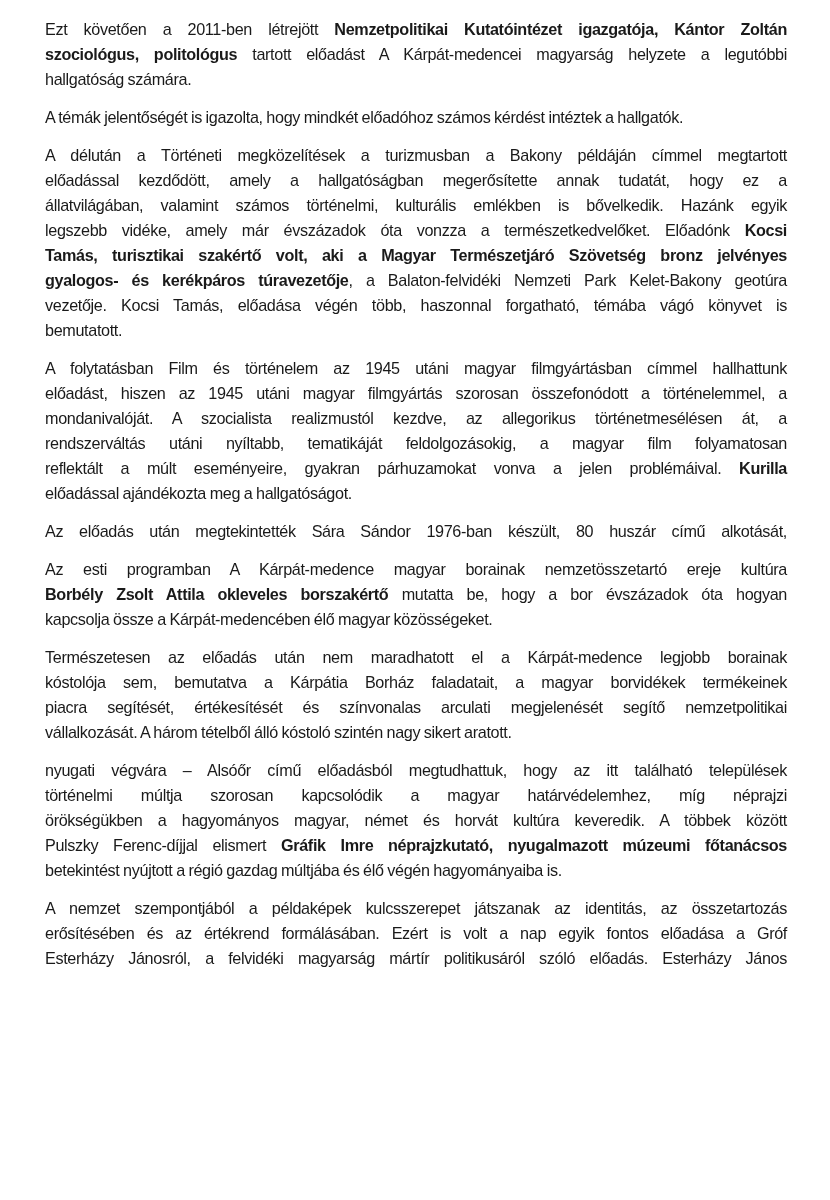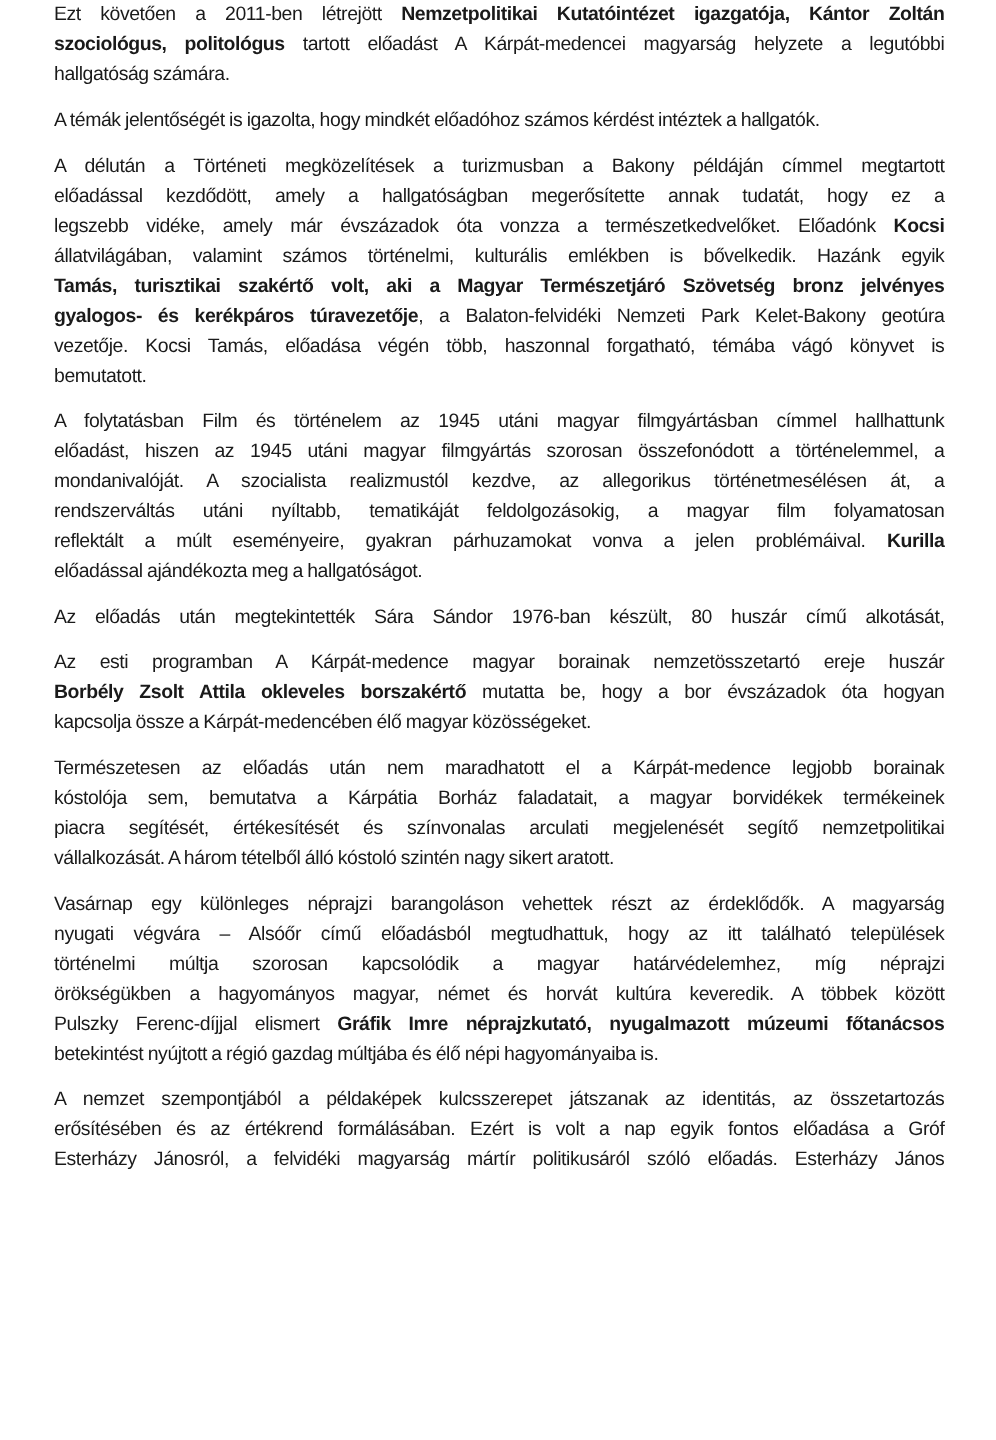--- a/index.html
+++ b/index.html
@@ -1,21 +1,21 @@
 <!DOCTYPE html>
 <html><head>
 <meta charset="utf-8">
 <style>
   html, body { margin: 0; padding: 0; background: #ffffff; }
   body {
     width: 830px; height: 1200px; overflow: hidden; position: relative;
     font-family: "Liberation Sans", "DejaVu Sans", sans-serif;
     color: #1a1a1a;
   }
-  .page { position: absolute; left: 45px; top: 0; width: 742px; }
+  .page { position: absolute; left: 45px; top: 17px; width: 742px; }
   .para { margin: 0 0 13px 0; }
   .line {
     display: block; height: 25px; line-height: 25px;
     font-size: 16.2px; letter-spacing: -0.35px; word-spacing: -0.5px;
     text-align: justify; text-align-last: justify; white-space: nowrap;
   }
   .line.last { text-align-last: left; }
   .line span { white-space: pre; }
   b { font-weight: bold; }
 </style>
@@ -27,55 +27,54 @@
       <span class="line"><span>Ezt követően a 2011-ben létrejött </span><b>Nemzetpolitikai Kutatóintézet igazgatója, Kántor Zoltán</b></span>
       <span class="line"><b>szociológus, politológus</b><span> tartott előadást A Kárpát-medencei magyarság helyzete a legutóbbi</span></span>
       <span class="line last"><span>hallgatóság számára.</span></span>
     </p>
     <p class="para">
       <span class="line last"><span>A témák jelentőségét is igazolta, hogy mindkét előadóhoz számos kérdést intéztek a hallgatók.</span></span>
     </p>
     <p class="para">
       <span class="line"><span>A délután a Történeti megközelítések a turizmusban a Bakony példáján címmel megtartott</span></span>
       <span class="line"><span>előadással kezdődött, amely a hallgatóságban megerősítette annak tudatát, hogy ez a</span></span>
+      <span class="line"><span>állatvilágában, valamint számos történelmi, kulturális emlékben is bővelkedik. Hazánk egyik</span></span>
       <span class="line"><span>legszebb vidéke, amely már évszázadok óta vonzza a természetkedvelőket. Előadónk </span><b>Kocsi</b></span>
-      <span class="line"><span>állatvilágában, valamint számos történelmi, kulturális emlékben is bővelkedik. Hazánk egyik</span></span>
       <span class="line"><b>Tamás, turisztikai szakértő volt, aki a Magyar Természetjáró Szövetség bronz jelvényes</b></span>
       <span class="line"><b>gyalogos- és kerékpáros túravezetője</b><span>, a Balaton-felvidéki Nemzeti Park Kelet-Bakony geotúra</span></span>
       <span class="line"><span>vezetője. Kocsi Tamás, előadása végén több, haszonnal forgatható, témába vágó könyvet is</span></span>
       <span class="line last"><span>bemutatott.</span></span>
     </p>
     <p class="para">
       <span class="line"><span>A folytatásban Film és történelem az 1945 utáni magyar filmgyártásban címmel hallhattunk</span></span>
       <span class="line"><span>előadást, hiszen az 1945 utáni magyar filmgyártás szorosan összefonódott a történelemmel, a</span></span>
       <span class="line"><span>mondanivalóját. A szocialista realizmustól kezdve, az allegorikus történetmesélésen át, a</span></span>
       <span class="line"><span>rendszerváltás utáni nyíltabb, tematikáját feldolgozásokig, a magyar film folyamatosan</span></span>
       <span class="line"><span>reflektált a múlt eseményeire, gyakran párhuzamokat vonva a jelen problémáival. </span><b>Kurilla</b></span>
       <span class="line last"><span>előadással ajándékozta meg a hallgatóságot.</span></span>
     </p>
     <p class="para">
       <span class="line"><span>Az előadás után megtekintették Sára Sándor 1976-ban készült, 80 huszár című alkotását,</span></span>
     </p>
     <p class="para">
-      <span class="line"><span>Az esti programban A Kárpát-medence magyar borainak nemzetösszetartó ereje huszár</span></span>
+      <span class="line"><span>Az esti programban A Kárpát-medence magyar borainak nemzetösszetartó ereje kultúra</span></span>
       <span class="line"><b>Borbély Zsolt Attila okleveles borszakértő</b><span> mutatta be, hogy a bor évszázadok óta hogyan</span></span>
       <span class="line last"><span>kapcsolja össze a Kárpát-medencében élő magyar közösségeket.</span></span>
     </p>
     <p class="para">
       <span class="line"><span>Természetesen az előadás után nem maradhatott el a Kárpát-medence legjobb borainak</span></span>
       <span class="line"><span>kóstolója sem, bemutatva a Kárpátia Borház faladatait, a magyar borvidékek termékeinek</span></span>
       <span class="line"><span>piacra segítését, értékesítését és színvonalas arculati megjelenését segítő nemzetpolitikai</span></span>
       <span class="line last"><span>vállalkozását. A három tételből álló kóstoló szintén nagy sikert aratott.</span></span>
     </p>
     <p class="para">
-      <span class="line"><span>Vasárnap egy különleges néprajzi barangoláson vehettek részt az érdeklődők. A magyarság</span></span>
       <span class="line"><span>nyugati végvára – Alsóőr című előadásból megtudhattuk, hogy az itt található települések</span></span>
       <span class="line"><span>történelmi múltja szorosan kapcsolódik a magyar határvédelemhez, míg néprajzi</span></span>
       <span class="line"><span>örökségükben a hagyományos magyar, német és horvát kultúra keveredik. A többek között</span></span>
       <span class="line"><span>Pulszky Ferenc-díjjal elismert </span><b>Gráfik Imre néprajzkutató, nyugalmazott múzeumi főtanácsos</b></span>
-      <span class="line last"><span>betekintést nyújtott a régió gazdag múltjába és élő népi hagyományaiba is.</span></span>
+      <span class="line last"><span>betekintést nyújtott a régió gazdag múltjába és élő végén hagyományaiba is.</span></span>
     </p>
     <p class="para">
       <span class="line"><span>A nemzet szempontjából a példaképek kulcsszerepet játszanak az identitás, az összetartozás</span></span>
       <span class="line"><span>erősítésében és az értékrend formálásában. Ezért is volt a nap egyik fontos előadása a Gróf</span></span>
       <span class="line"><span>Esterházy Jánosról, a felvidéki magyarság mártír politikusáról szóló előadás. Esterházy János</span></span>
     </p>
   </div>
 
 </body></html>

